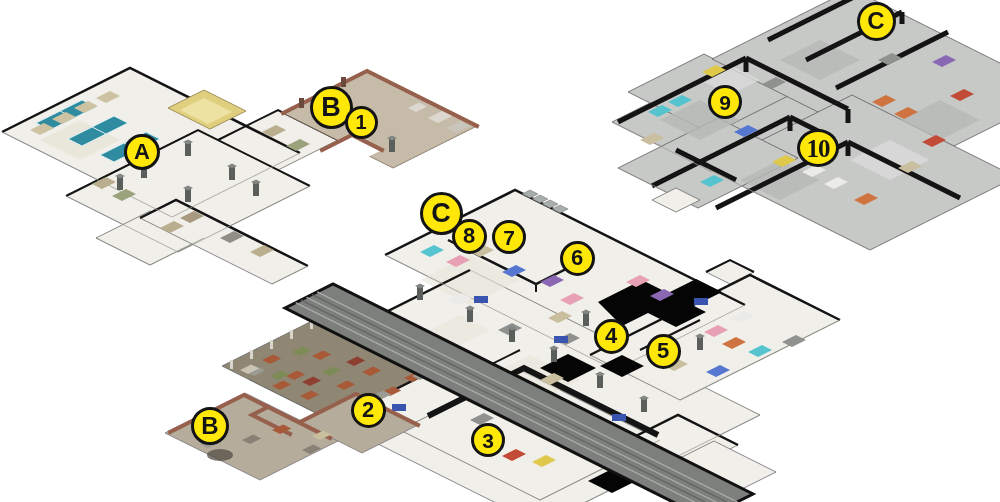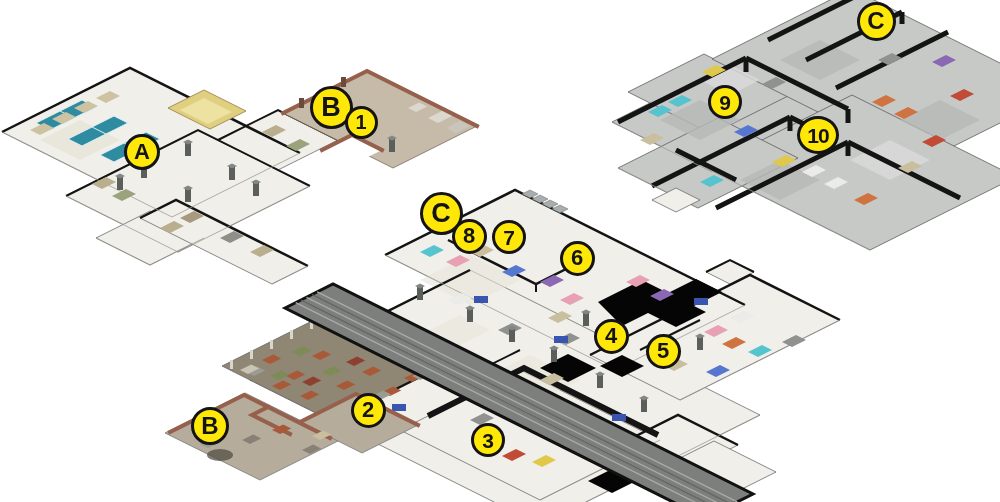--- a/index.html
+++ b/index.html
@@ -283,21 +283,21 @@
       <path class="stripe-d" d="M301,300 L721,510 M312,294.6 L732,504.6"></path>
     </g>
   </svg>
 
   <div id="marker-layer">
       <div class="marker" style="width: 36px; height: 36px; left: 124px; top: 134px; font-size: 22px;">A</div>
       <div class="marker" style="width: 43px; height: 43px; left: 309.5px; top: 85.5px; font-size: 27px;">B</div>
       <div class="marker" style="width: 33px; height: 33px; left: 344.5px; top: 105.5px; font-size: 20px;">1</div>
       <div class="marker" style="width: 39px; height: 39px; left: 856.5px; top: 1.5px; font-size: 24px;">C</div>
       <div class="marker" style="width: 34px; height: 34px; left: 708px; top: 85px; font-size: 21px;">9</div>
-      <div class="marker wide" style="width: 42px; height: 38px; left: 797px; top: 116px; font-size: 21px;">10</div>
+      <div class="marker wide" style="width: 42px; height: 38px; left: 797px; top: 129px; font-size: 25px; font-family: Liberation Serif, serif;">10</div>
       <div class="marker" style="width: 43px; height: 43px; left: 419.5px; top: 191.5px; font-size: 27px;">C</div>
       <div class="marker" style="width: 35px; height: 35px; left: 451.5px; top: 218.5px; font-size: 22px;">8</div>
       <div class="marker" style="width: 34px; height: 34px; left: 492px; top: 220px; font-size: 21px;">7</div>
       <div class="marker" style="width: 35px; height: 35px; left: 559.5px; top: 240.5px; font-size: 22px;">6</div>
       <div class="marker" style="width: 35px; height: 35px; left: 593.5px; top: 318.5px; font-size: 22px;">4</div>
       <div class="marker" style="width: 35px; height: 35px; left: 645.5px; top: 333.5px; font-size: 22px;">5</div>
       <div class="marker" style="width: 35px; height: 35px; left: 350.5px; top: 392.5px; font-size: 22px;">2</div>
       <div class="marker" style="width: 34px; height: 34px; left: 471px; top: 423px; font-size: 21px;">3</div>
       <div class="marker" style="width: 38px; height: 38px; left: 191px; top: 407px; font-size: 24px;">B</div>
     </div>

